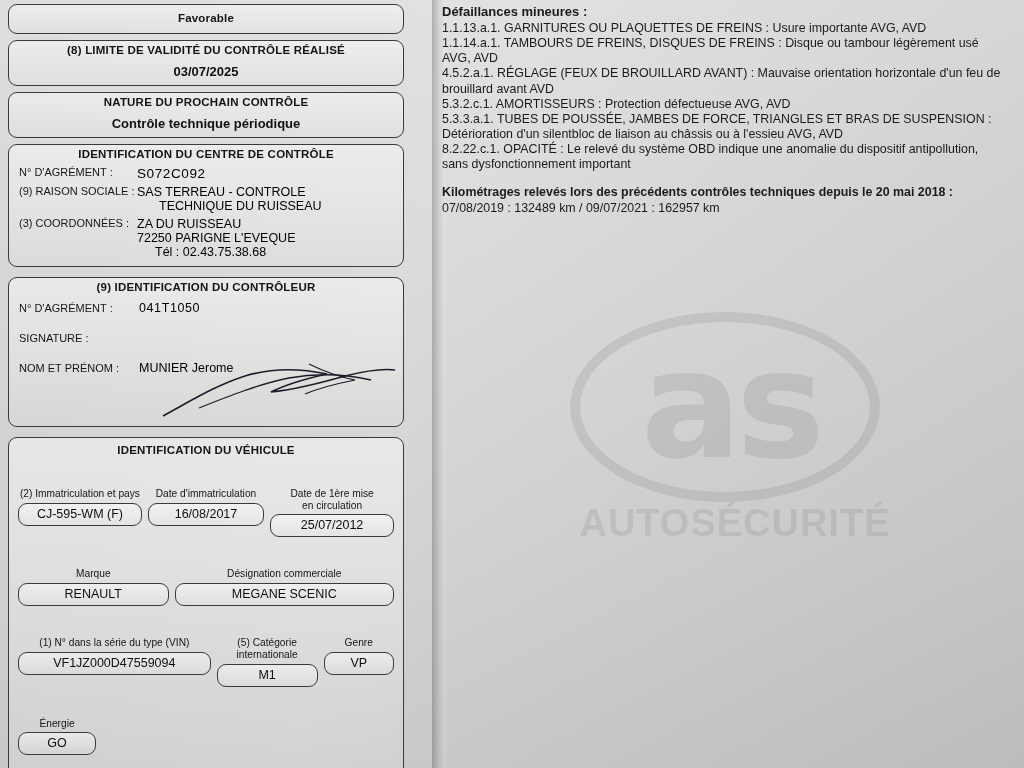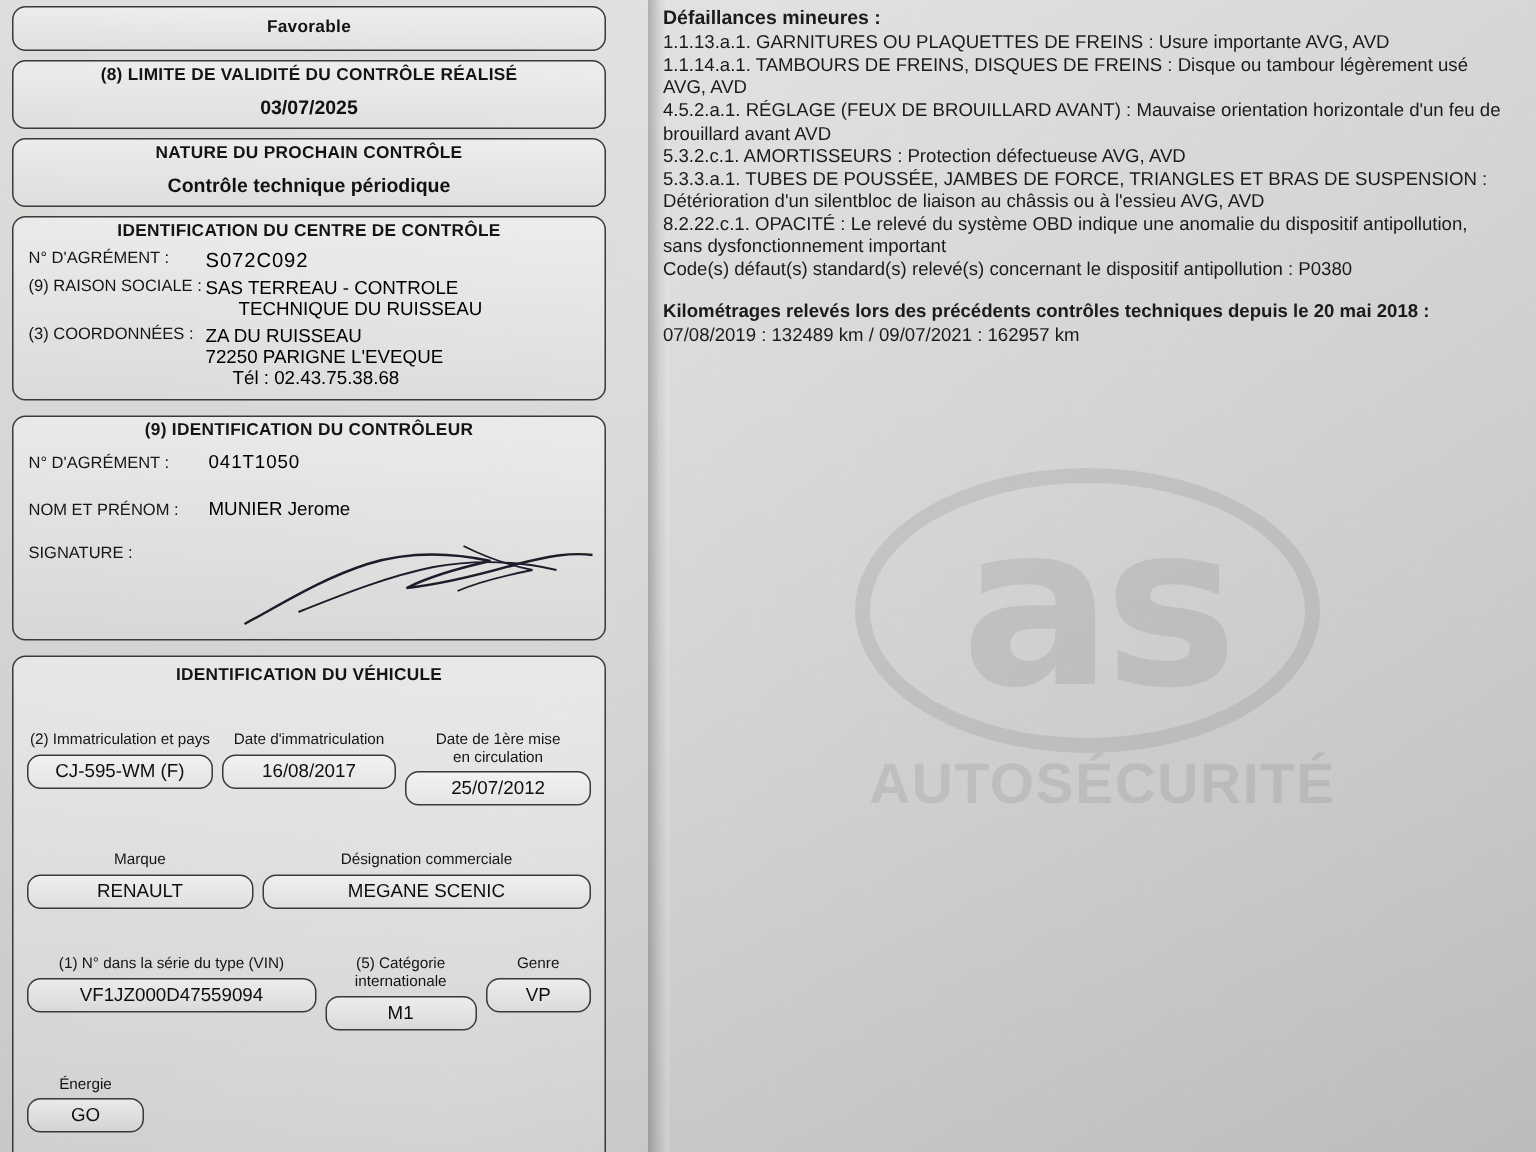--- a/index.html
+++ b/index.html
@@ -168,25 +168,25 @@
       </div>
     </div>
 
     <div class="box stack ctrl" style="height:150px; margin-top:10px;">
       <div class="bandtitle">(9) IDENTIFICATION DU CONTRÔLEUR</div>
       <div class="line">
         <div class="k lbl">N° D'AGRÉMENT :</div>
         <div class="v mono">041T1050</div>
       </div>
       <div class="line" style="padding-top:14px;">
+        <div class="k lbl">SIGNATURE :</div>
+      </div>
+      <div class="line" style="padding-top:14px;">
         <div class="k lbl">NOM ET PRÉNOM :</div>
         <div class="v">MUNIER Jerome</div>
-      </div>
-      <div class="line" style="padding-top:14px;">
-        <div class="k lbl">SIGNATURE :</div>
       </div>
       <svg id="sig" viewBox="0 0 250 60">
         <path d="M4,54 C30,40 55,24 86,14 C112,6 140,6 168,12 C150,16 128,22 112,30 C132,28 158,22 186,14 C206,9 222,6 236,8" fill="none" stroke="#1c1c2a" stroke-width="1.6"></path>
         <path d="M40,46 C70,34 100,22 130,16 C158,11 186,12 212,18" fill="none" stroke="#1c1c2a" stroke-width="1.3"></path>
         <path d="M150,2 C162,8 176,14 196,18 C176,22 160,26 146,32" fill="none" stroke="#1c1c2a" stroke-width="1.2"></path>
       </svg>
     </div>
 
     <div class="box vgrid" style="margin-top:10px;">
       <div class="bandtitle" style="margin:-2px -2px 2px;">IDENTIFICATION DU VÉHICULE</div>
@@ -251,21 +251,20 @@
   </div>
 
   <div id="rightcol">
     <div class="rtitle">Défaillances mineures :</div>
     <div class="rline">1.1.13.a.1. GARNITURES OU PLAQUETTES DE FREINS : Usure importante AVG, AVD</div>
     <div class="rline">1.1.14.a.1. TAMBOURS DE FREINS, DISQUES DE FREINS : Disque ou tambour légèrement usé AVG, AVD</div>
     <div class="rline">4.5.2.a.1. RÉGLAGE (FEUX DE BROUILLARD AVANT) : Mauvaise orientation horizontale d'un feu de brouillard avant AVD</div>
     <div class="rline">5.3.2.c.1. AMORTISSEURS : Protection défectueuse AVG, AVD</div>
     <div class="rline">5.3.3.a.1. TUBES DE POUSSÉE, JAMBES DE FORCE, TRIANGLES ET BRAS DE SUSPENSION : Détérioration d'un silentbloc de liaison au châssis ou à l'essieu AVG, AVD</div>
     <div class="rline">8.2.22.c.1. OPACITÉ : Le relevé du système OBD indique une anomalie du dispositif antipollution, sans dysfonctionnement important</div>
-    <div class="rline">Code(s) défaut(s) standard(s) relevé(s) concernant le dispositif antipollution : P0380</div>
 
     <div class="rblock">
       <b>Kilométrages relevés lors des précédents contrôles techniques depuis le 20 mai 2018 :</b>
       <span>07/08/2019 : 132489 km / 09/07/2021 : 162957 km</span>
     </div>
   </div>
 
 </div>
 
 </body></html>

